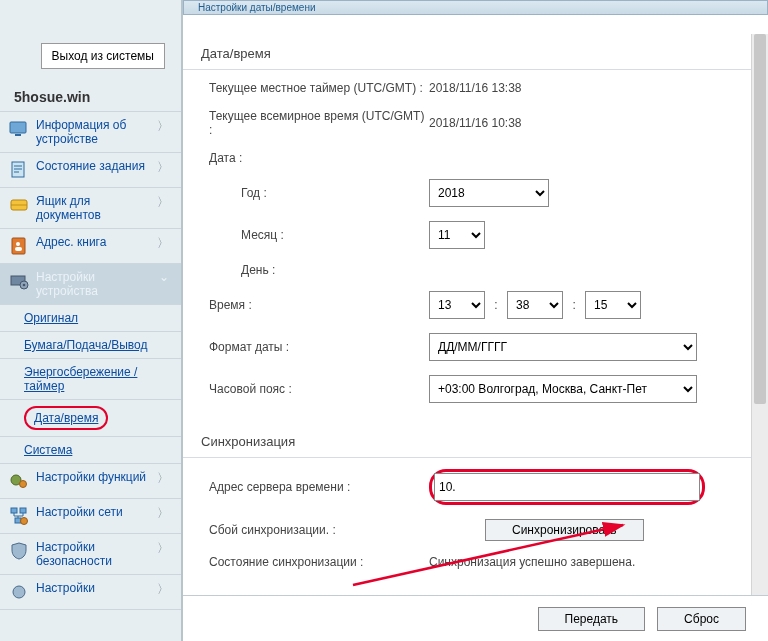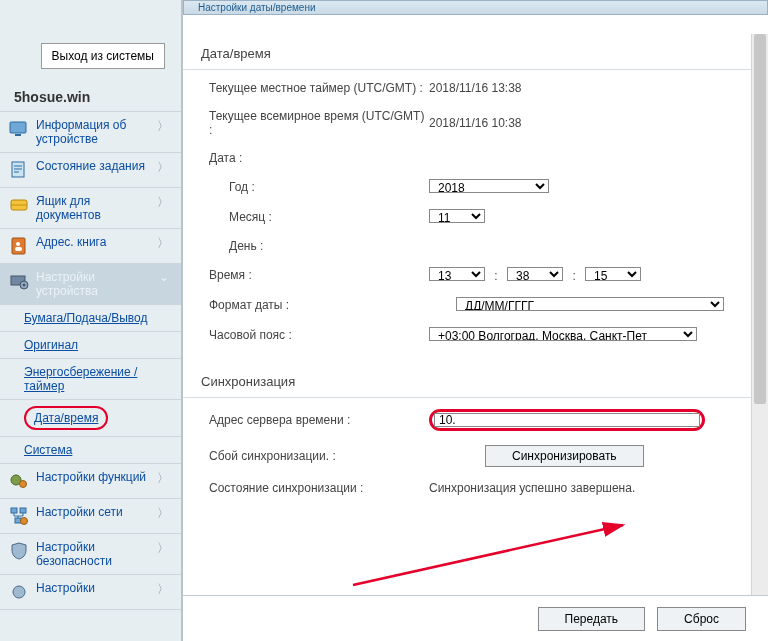--- a/index.html
+++ b/index.html
@@ -23,26 +23,26 @@
   .sub-link { color:#0b4da2; text-decoration:underline; cursor:pointer; font-size:12px; }
   .sub-item.circled .sub-link { border:2.5px solid #e4002b; border-radius:14px; padding:3px 8px; display:inline-block; }
 
   .main { position:absolute; left:183px; top:0; right:0; bottom:0; background:#fff; }
   .titlebar { background: linear-gradient(#dbe8f1,#c9dae6); border:1px solid #9bb2c4; padding:1px 14px; color:#1f5d8f; font-size:10px; }
   .content { position:absolute; top:34px; left:0; right:0; bottom:46px; overflow:hidden; padding:0; }
   .section-h { padding:12px 18px 8px 18px; font-size:13px; color:#444; border-bottom:1px solid #d6dde2; }
   .rows { padding:4px 0; }
   .row { display:flex; align-items:center; padding:7px 0; }
   .row .lbl { width:246px; padding-left:26px; color:#444; font-size:12px; }
-  .row .lbl.deep { padding-left:46px; }
+  .row .lbl.deep { padding-left:58px; }
   .row .val { flex:1; color:#444; }
-  select.sel, input.inp { border:1px solid #888; background:#fff; font-size:12px; height:14px; padding:0 4px; }
+  select.sel, input.inp { border:1px solid #888; background:#fff; font-size:12px; height:28px; padding:0 4px; }
   .sel.year { width:120px; }
   .sel.small { width:56px; }
-  .sel.fmt { width:268px;margin-left:27px; }
+  .sel.fmt { width:268px; }
   .sel.tz { width:268px; }
   .time-row .colon { padding:0 6px; }
   .inp.server { width:266px; }
   .circled-input { border:3px solid #e4002b; border-radius:17px; padding:1px 2px; display:inline-block; }
   .sync-btn { margin-left:56px; border:1px solid #888; background:#eef2f4; padding:3px 26px; font-size:12px; cursor:pointer; }
   .section-h2 { padding:20px 18px 8px 18px; font-size:13px; color:#444; border-top:0; border-bottom:1px solid #d6dde2; }
 
   .footer { position:absolute; left:0; right:0; bottom:0; height:46px; border-top:1px solid #c2cbd1; display:flex; align-items:center; justify-content:flex-end; padding-right:22px; gap:12px; background:#fff; }
   .footer button { border:1px solid #888; background:#eef2f4; padding:4px 26px; font-size:12px; cursor:pointer; }
 
@@ -111,22 +111,22 @@
           <rect x="3" y="6" width="14" height="9" fill="#6f87a0" stroke="#44566b"></rect>
           <circle cx="16" cy="15" r="4" fill="#8fa4b8" stroke="#44566b"></circle>
           <circle cx="16" cy="15" r="1.3" fill="#44566b"></circle>
         </svg>
     </span>
     <span class="nav-label">Настройки устройства</span>
     <span class="chev">⌄</span>
   </div>
 
   <div class="sub-list">
+    <div class="sub-item"><span class="sub-link">Оригинал</span></div>
     <div class="sub-item"><span class="sub-link">Бумага/Подача/Вывод</span></div>
-    <div class="sub-item"><span class="sub-link">Оригинал</span></div>
     <div class="sub-item"><span class="sub-link">Энергосбережение / таймер</span></div>
     <div class="sub-item circled"><span class="sub-link">Дата/время</span></div>
     <div class="sub-item"><span class="sub-link">Система</span></div>
   </div>
 
   <div class="nav-item">
     <span class="nav-icon">
       <svg width="22" height="22" viewBox="0 0 22 22">
           <circle cx="8" cy="10" r="5" fill="#7d9c48" stroke="#4d6a22"></circle>
           <circle cx="15" cy="14" r="3.5" fill="#d98b2e" stroke="#9c5d16"></circle>

